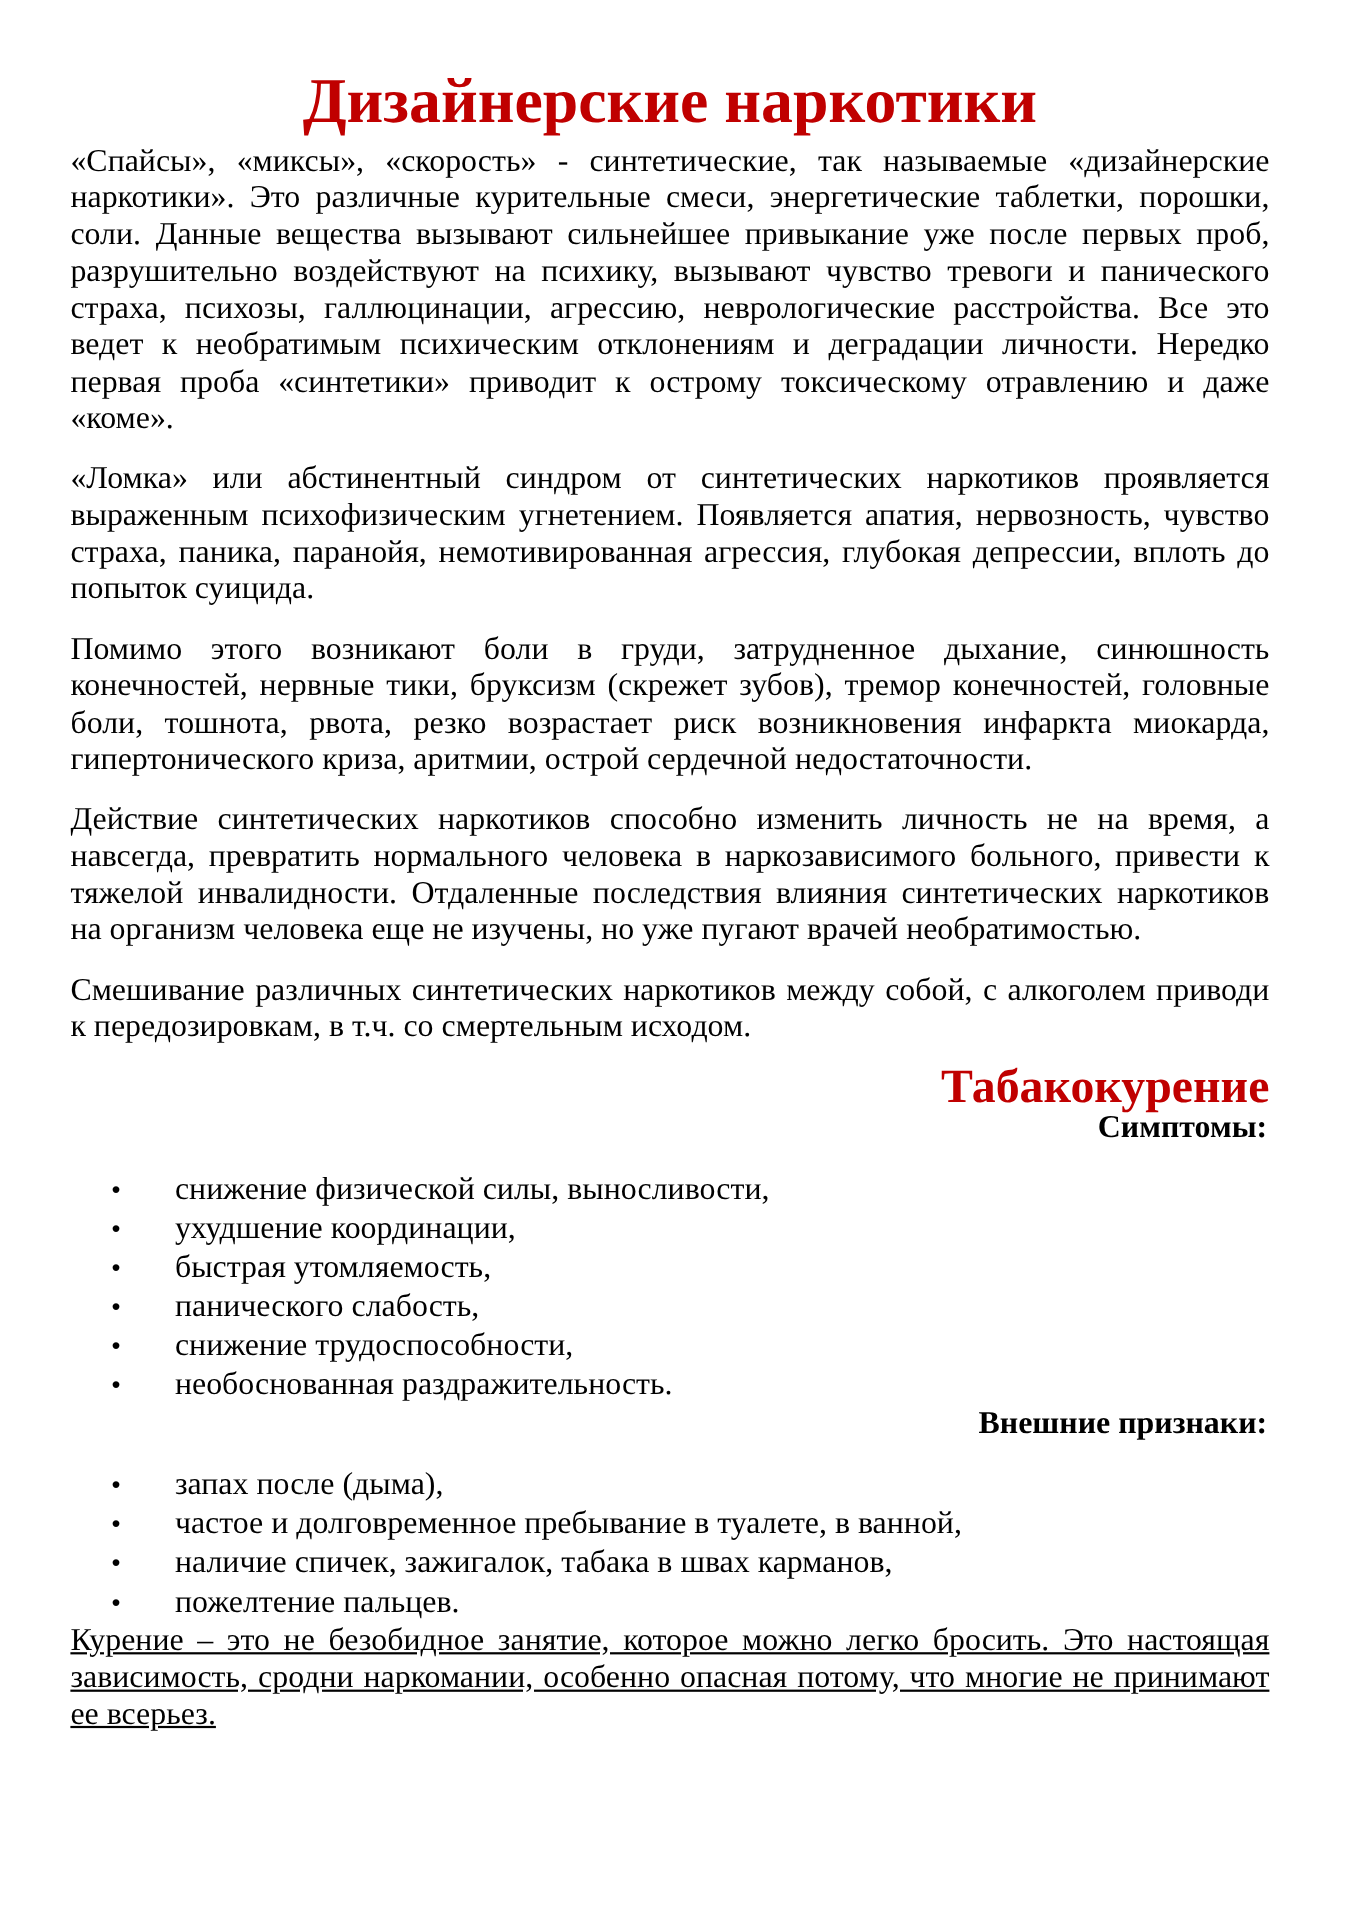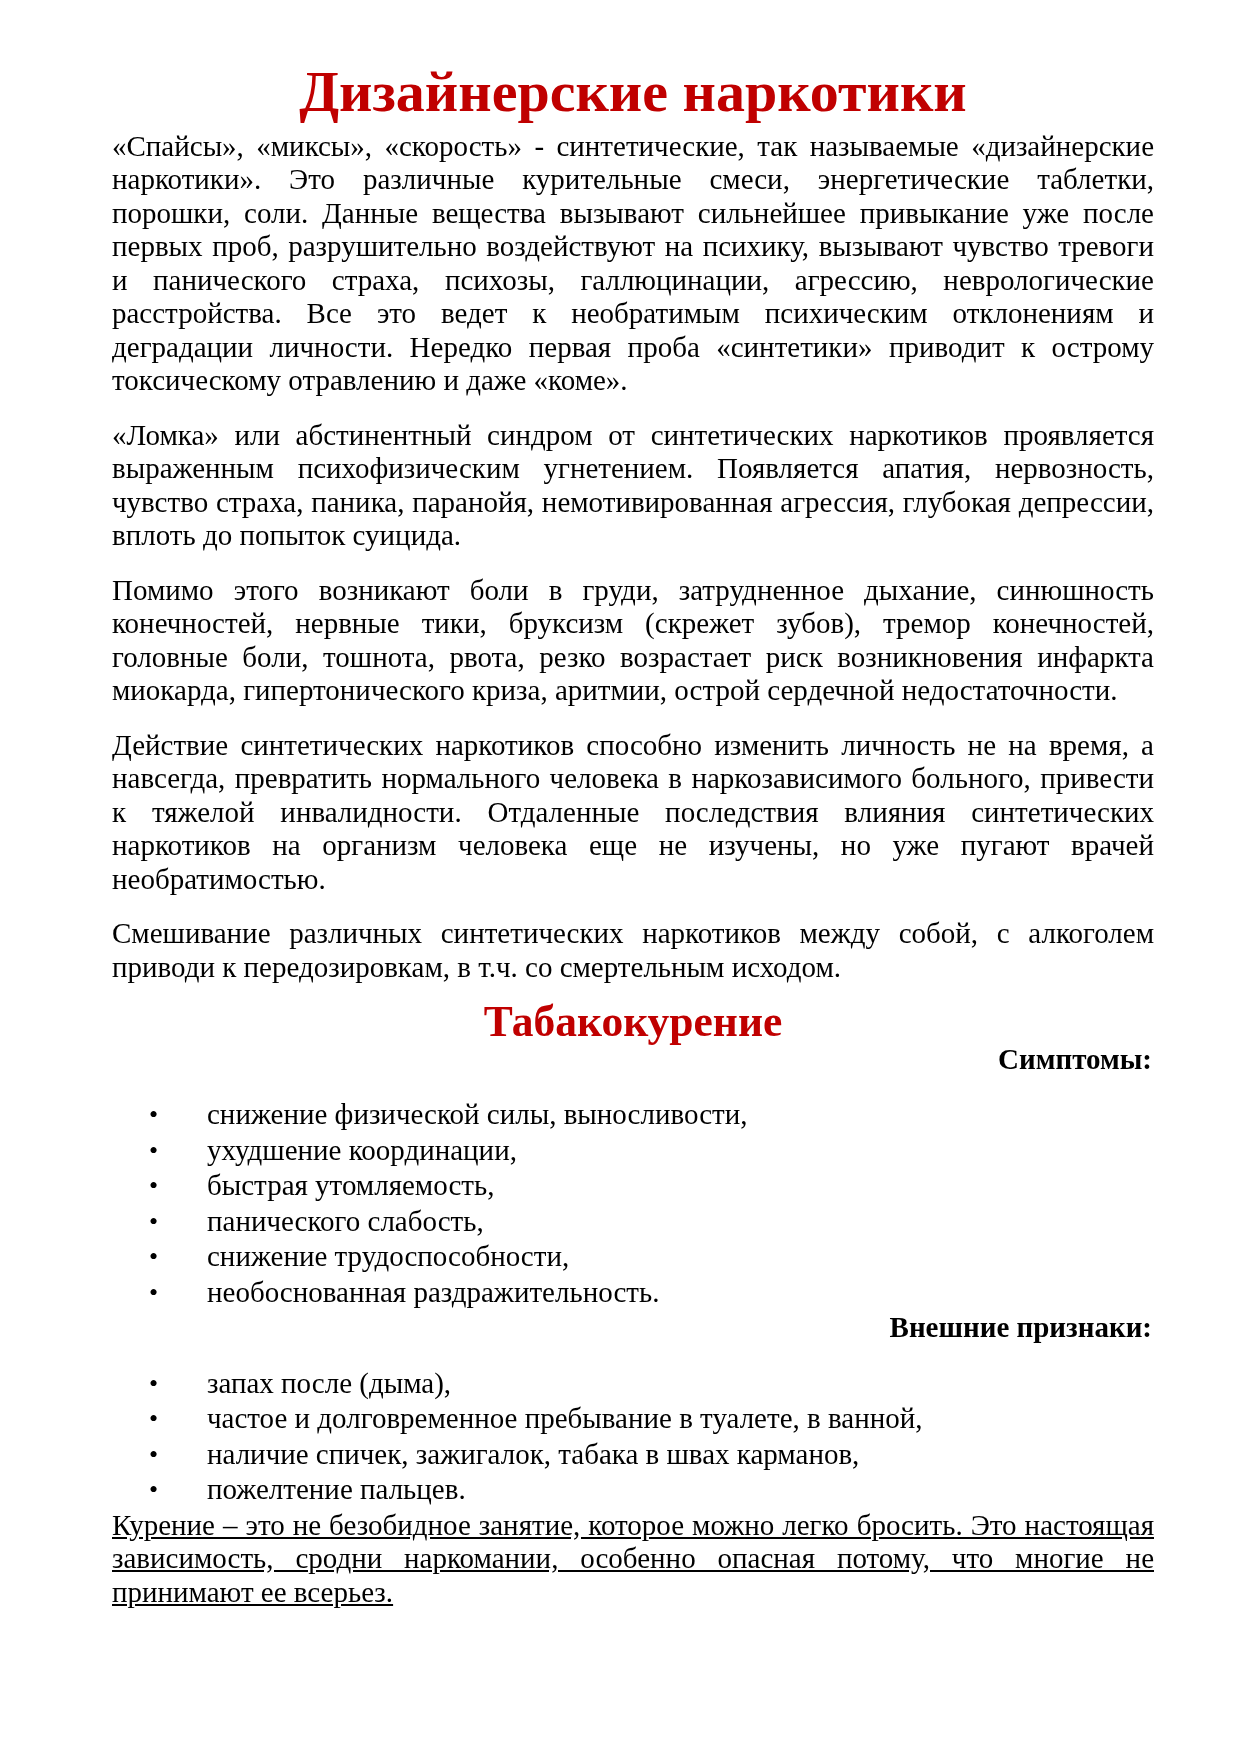--- a/index.html
+++ b/index.html
@@ -11,36 +11,36 @@
     color: #000000;
     font-family: "Liberation Serif", "DejaVu Serif", serif;
     font-size: 29px;
     line-height: 33.5px;
     overflow: hidden;
   }
   .page {
     box-sizing: border-box;
     width: 1241px;
     height: 1755px;
-    padding: 75px 87px 0 112px;
+    padding: 75px 87px 0 64px;
   }
   .doc-title {
     font-weight: bold;
     color: var(--accent);
     text-align: center;
     margin: 0 0 21px 0;
   }
   .para {
     margin: 0 0 21px 0;
     text-align: justify;
   }
   .section-title {
     font-weight: bold;
     color: var(--accent);
-    text-align: center;
+    text-align: right;
     margin: 0 0 4px 0;
   }
   .runin-heading {
     font-weight: bold;
     margin: 2px;
     text-align: right;
   }
   ul.bullet-list {
     list-style: none;
     margin: 22px 0 0 0;

